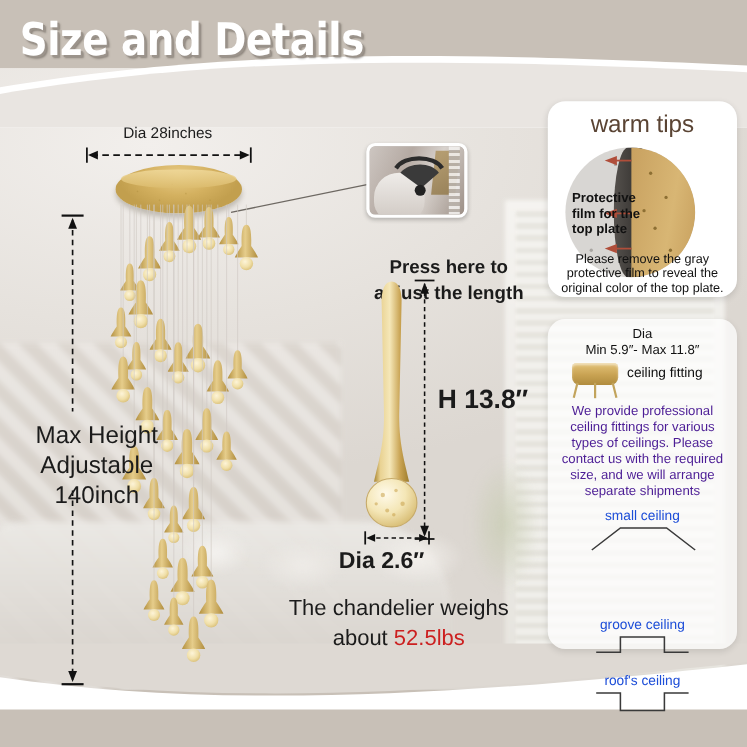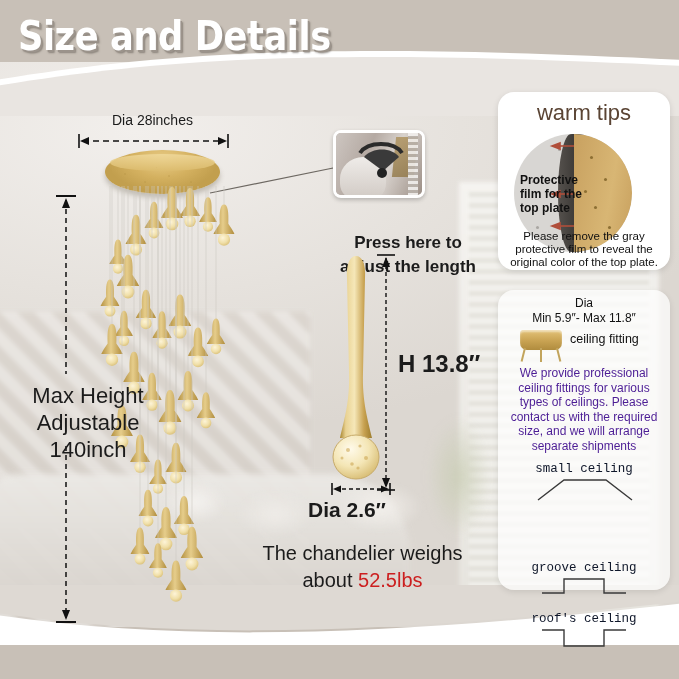--- a/index.html
+++ b/index.html
@@ -183,21 +183,21 @@
   .fit-icon{
     position:absolute;left:22px;top:40px;width:42px;height:20px;
     border-radius:4px 4px 7px 7px;
     background:linear-gradient(#e4c378,#c8a252 55%,#b08c3e);
     box-shadow:inset 0 2px 2px rgba(255,255,255,.5);
   }
   .fit-icon .leg{position:absolute;top:18px;width:2px;height:14px;background:#c2a45c;transform-origin:top center;}
   .fit-icon-label{position:absolute;left:72px;top:42px;font-size:12.5px;color:#111;}
   .fit-para{position:absolute;left:8px;top:76px;width:156px;text-align:center;font-size:12px;line-height:14.5px;color:#4c1d95;}
   .ceil-item{position:absolute;width:172px;text-align:center;}
-  .ceil-item .cname{font-size:12.5px;color:#0f172a;font-family:Liberation Mono, monospace;}
+  .ceil-item .cname{font-size:12.5px;color:#1d4ed8;}
 
   
   svg{display:block;overflow:visible;}
   .abs{position:absolute;}
 </style>
 </head>
 <body>
 
 <div id="stage">
 

